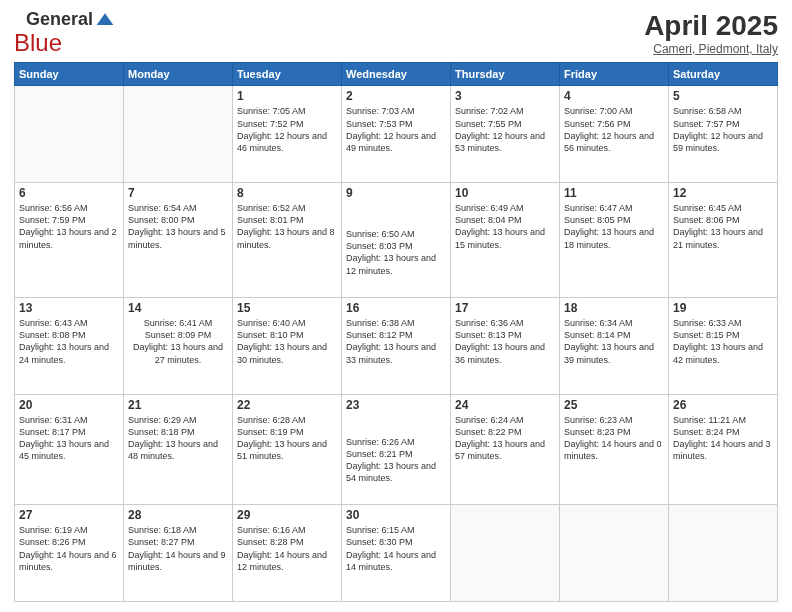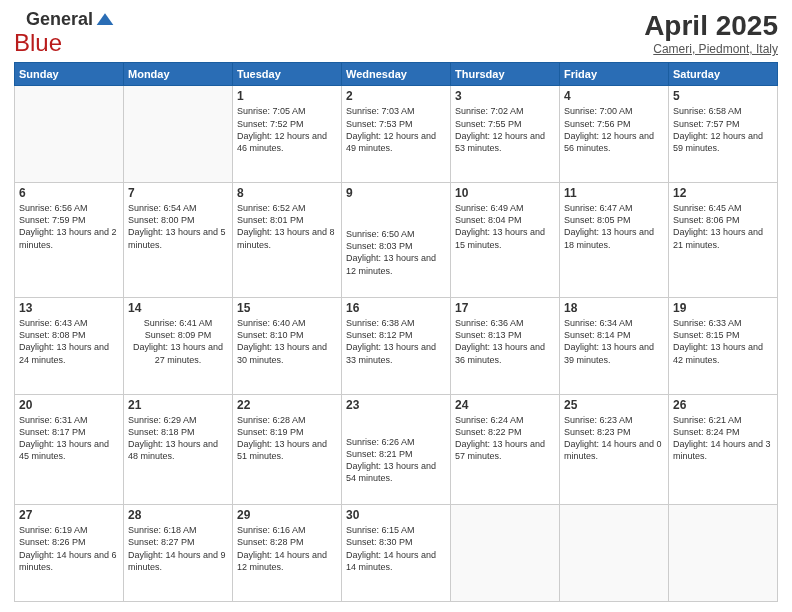--- a/index.html
+++ b/index.html
@@ -290,21 +290,21 @@
 Daylight: 13 hours and 57 minutes.</div>
           </td>
           <td>
             <span class="day-num">25</span>
             <div class="day-info" style="white-space: pre-line;">Sunrise: 6:23 AM
 Sunset: 8:23 PM
 Daylight: 14 hours and 0 minutes.</div>
           </td>
           <td>
             <span class="day-num">26</span>
-            <div class="day-info" style="white-space: pre-line;">Sunrise: 6:21 AM
+            <div class="day-info" style="white-space: pre-line;">Sunrise: 11:21 AM
 Sunset: 8:24 PM
 Daylight: 14 hours and 3 minutes.</div>
           </td>
         </tr>
         <tr>
           <td>
             <span class="day-num">27</span>
             <div class="day-info" style="white-space: pre-line;">Sunrise: 6:19 AM
 Sunset: 8:26 PM
 Daylight: 14 hours and 6 minutes.</div>

